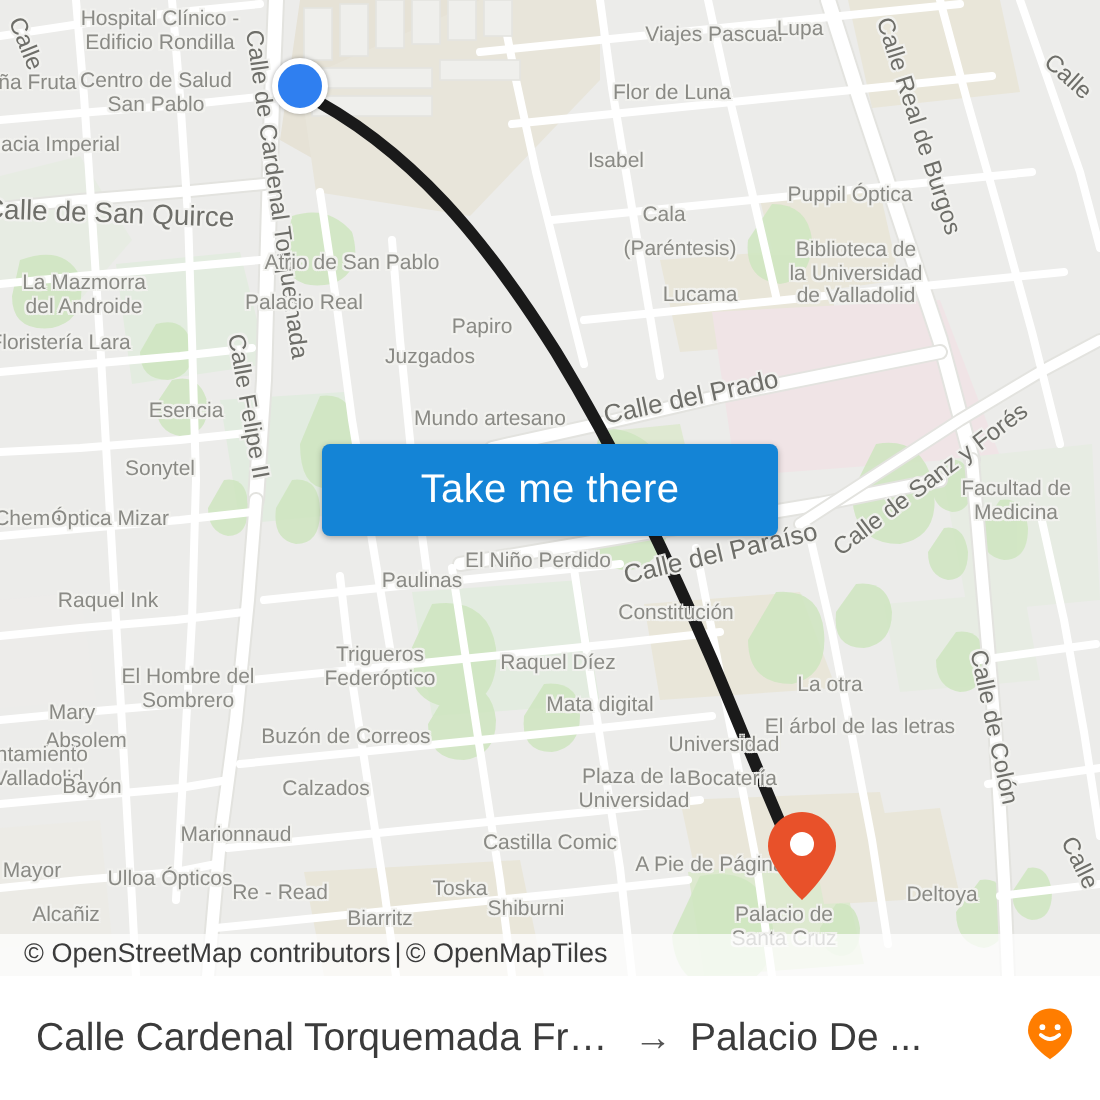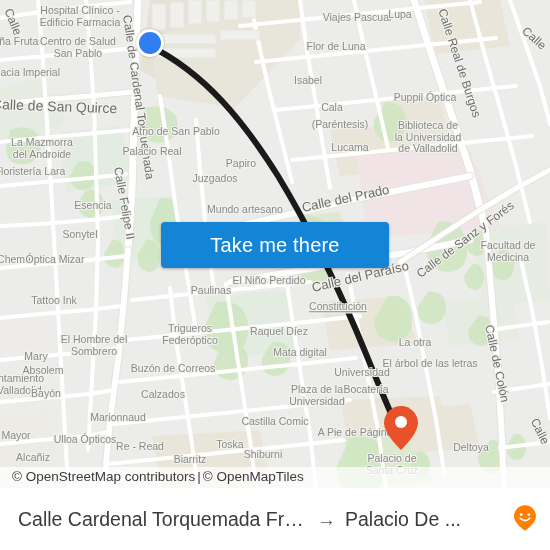--- a/index.html
+++ b/index.html
@@ -306,21 +306,21 @@
         <div class="streetlbl" style="left: 302px; top: 200px; font-size: 13px; transform: rotate(-12deg);">Calle del Prado</div>
         <div class="streetlbl" style="left: 418px; top: 268px; font-size: 12px; transform: rotate(-37deg);">Calle de Sanz y Forés</div>
         <div class="streetlbl" style="left: 312px; top: 280px; font-size: 13px; transform: rotate(-13deg);">Calle del Paraíso</div>
         <div class="streetlbl" style="left: 489px; top: 318px; font-size: 12px; transform: rotate(78deg);">Calle de Colón</div>
         <div class="streetlbl" style="left: 534px; top: 412px; font-size: 12px; transform: rotate(64deg);">Calle</div>
       </div>
 
     <div id="place-labels">
         <div class="maplabel poi" style="left: 80px; top: 16px;">
           <div>Hospital Clínico -</div>
-          <div>Edificio Farmacia</div>
+          <div>Edificio Rondilla</div>
         </div>
         <div class="maplabel poi" style="left: 78px; top: 47px;">
           <div>Centro de Salud</div>
           <div>San Pablo</div>
         </div>
         <div class="maplabel poi" style="left: 12px; top: 42px;">
           <div>Doña Fruta</div>
         </div>
         <div class="maplabel poi" style="left: 18px; top: 73px;">
           <div>Farmacia Imperial</div>
@@ -386,29 +386,29 @@
           <div>Chema</div>
         </div>
         <div class="maplabel poi" style="left: 55px; top: 260px;">
           <div>Óptica Mizar</div>
         </div>
         <div class="maplabel poi" style="left: 508px; top: 251px;">
           <div>Facultad de</div>
           <div>Medicina</div>
         </div>
         <div class="maplabel poi" style="left: 54px; top: 301px;">
-          <div>Tattoo Ink</div>
+          <div>Raquel Ink</div>
         </div>
         <div class="maplabel poi" style="left: 269px; top: 281px;">
           <div>El Niño Perdido</div>
         </div>
         <div class="maplabel poi" style="left: 211px; top: 291px;">
           <div>Paulinas</div>
         </div>
-        <div class="maplabel poi" style="left: 338px; top: 307px; text-decoration: underline;">
+        <div class="maplabel poi" style="left: 338px; top: 307px;">
           <div>Constitución</div>
         </div>
         <div class="maplabel poi" style="left: 190px; top: 334px;">
           <div>Trigueros</div>
           <div>Federóptico</div>
         </div>
         <div class="maplabel poi" style="left: 279px; top: 332px;">
           <div>Raquel Díez</div>
         </div>
         <div class="maplabel poi" style="left: 94px; top: 345px;">

